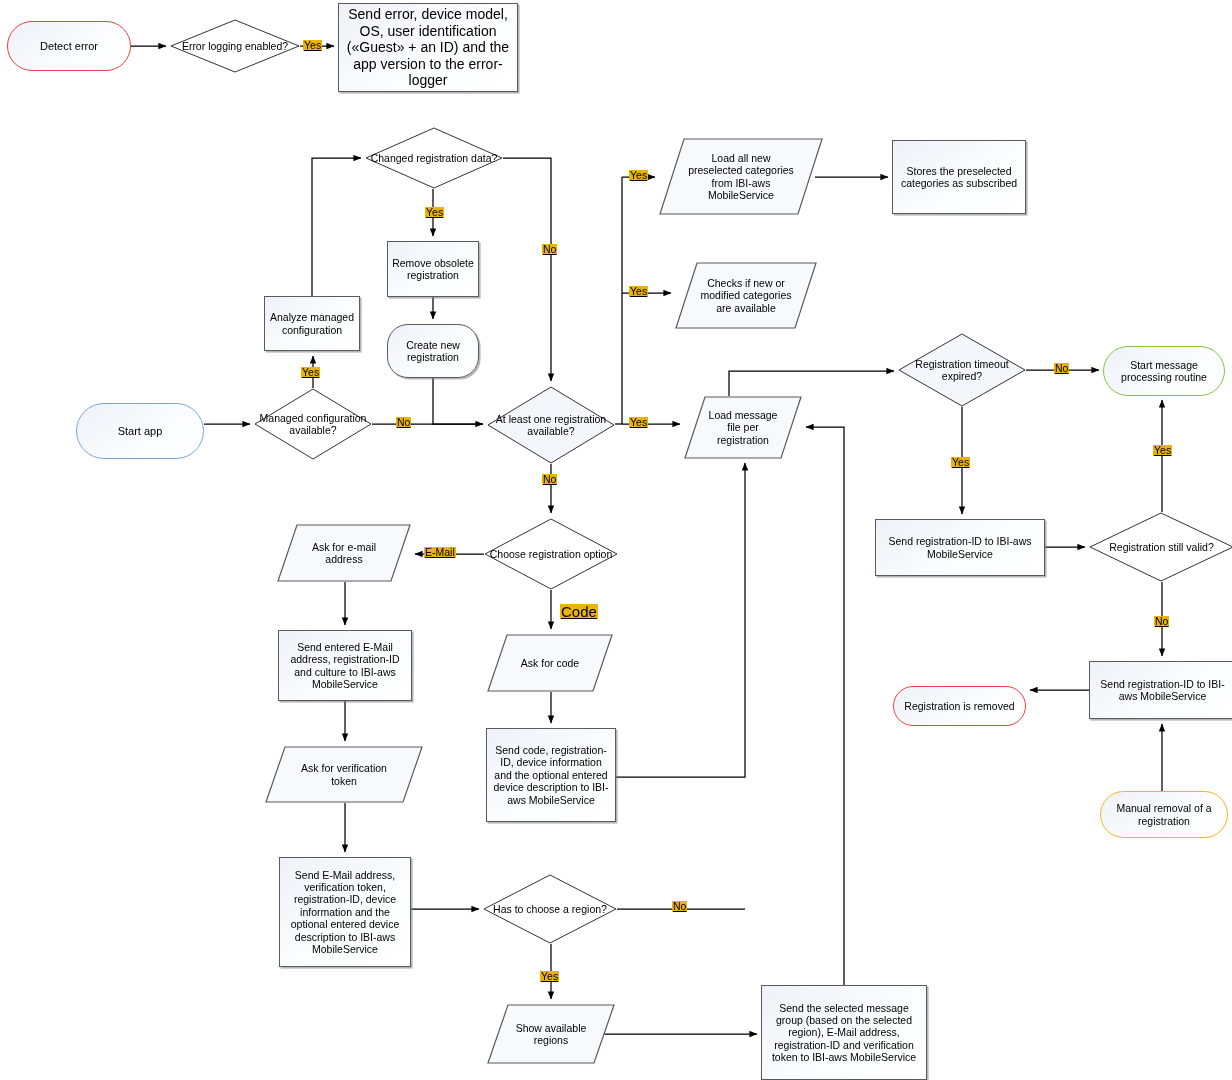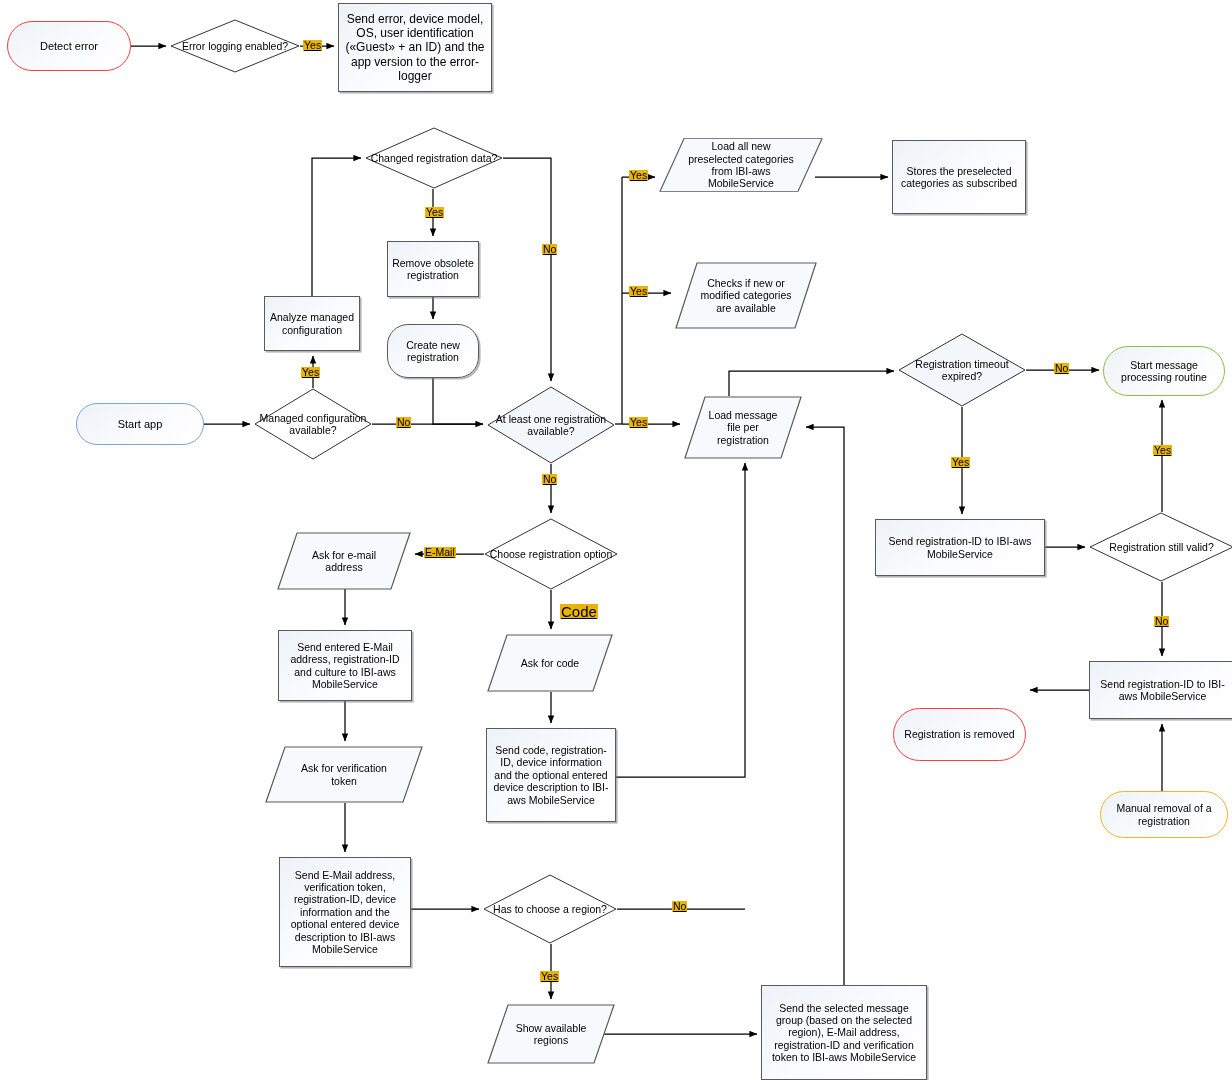--- a/index.html
+++ b/index.html
@@ -121,21 +121,21 @@
     <span class="lbl">Detect error</span>
   </div>
 
   <div class="node dec" style="left:170px;top:19px;width:130px;height:54px;font-size:10.5px;">
     <svg class="dia" viewBox="0 0 130 54" preserveAspectRatio="none">
       <polygon points="65,1 129,27 65,53 1,27" fill="#ffffff" stroke="#333" stroke-width="1"></polygon>
     </svg>
     <span class="lbl">Error logging enabled?</span>
   </div>
 
-  <div class="node proc" style="left:338px;top:3px;width:154px;height:89px;font-size:12px;justify-content:flex-end;">
+  <div class="node proc" style="left:338px;top:3px;width:180px;height:89px;font-size:14px;justify-content:flex-end;">
     <span class="lbl">Send error, device model, OS, user identification («Guest» + an ID) and the app version to the error-logger</span>
   </div>
 
   <div class="node dec" style="left:365px;top:127px;width:138px;height:62px;font-size:10.5px;">
     <svg class="dia" viewBox="0 0 138 62" preserveAspectRatio="none">
       <polygon points="69,1 137,31 69,61 1,31" fill="#ffffff" stroke="#333" stroke-width="1"></polygon>
     </svg>
     <span class="lbl">Changed registration data?</span>
   </div>
 
@@ -144,39 +144,39 @@
   </div>
 
   <div class="node proc" style="left:387px;top:324px;width:92px;height:54px;font-size:10.5px;border-radius:21px;">
     <span class="lbl">Create new registration</span>
   </div>
 
   <div class="node proc" style="left:264px;top:296px;width:96px;height:55px;font-size:10.5px;">
     <span class="lbl">Analyze managed configuration</span>
   </div>
 
-  <div class="node term blue" style="left:76px;top:403px;width:128px;height:42px;font-size:11px;">
+  <div class="node term blue" style="left:76px;top:403px;width:128px;height:56px;font-size:11px;">
     <span class="lbl">Start app</span>
   </div>
 
   <div class="node dec" style="left:254px;top:388px;width:118px;height:72px;font-size:10.5px;">
     <svg class="dia" viewBox="0 0 118 72" preserveAspectRatio="none">
       <polygon points="59,1 117,36 59,71 1,36" fill="#ffffff" stroke="#333" stroke-width="1"></polygon>
     </svg>
     <span class="lbl">Managed configuration available?</span>
   </div>
 
   <div class="node dec" style="left:487px;top:386px;width:128px;height:78px;font-size:10.5px;">
     <svg class="dia" viewBox="0 0 128 78" preserveAspectRatio="none">
       <polygon points="64,1 127,39 64,77 1,39" fill="#f3f6fb" stroke="#333" stroke-width="1"></polygon>
     </svg>
     <span class="lbl">At least one registration available?</span>
   </div>
 
-  <div class="node data" style="left:659px;top:138px;width:164px;height:54px;font-size:10.5px;display:flex;align-items:center;justify-content:flex-start;text-align:center;">
+  <div class="node data" style="left:659px;top:138px;width:164px;height:77px;font-size:10.5px;display:flex;align-items:center;justify-content:flex-start;text-align:center;">
     <svg class="pg" viewBox="0 0 164 77" preserveAspectRatio="none">
       <polygon points="25,1 163,1 139,76 1,76" fill="#f7f9fc" stroke="#5a5a5a" stroke-width="1.2"></polygon>
     </svg>
     <span class="lbl" style="padding:0 28px;">Load all new preselected categories from IBI-aws MobileService</span>
   </div>
 
   <div class="node proc" style="left:892px;top:140px;width:134px;height:74px;font-size:10.5px;">
     <span class="lbl">Stores the preselected categories as subscribed</span>
   </div>
 
@@ -213,29 +213,29 @@
     <svg class="dia" viewBox="0 0 145 70" preserveAspectRatio="none">
       <polygon points="72,1 144,35 72,69 1,35" fill="#ffffff" stroke="#333" stroke-width="1"></polygon>
     </svg>
     <span class="lbl">Registration still valid?</span>
   </div>
 
   <div class="node proc" style="left:1089px;top:661px;width:147px;height:58px;font-size:10.5px;">
     <span class="lbl">Send registration-ID to IBI-aws MobileService</span>
   </div>
 
-  <div class="node term red" style="left:893px;top:708px;width:133px;height:53px;font-size:10.5px;">
+  <div class="node term red" style="left:893px;top:686px;width:133px;height:40px;font-size:10.5px;">
     <span class="lbl">Registration is removed</span>
   </div>
 
   <div class="node term orange" style="left:1100px;top:791px;width:128px;height:47px;font-size:10.5px;">
     <span class="lbl">Manual removal of a registration</span>
   </div>
 
-  <div class="node data" style="left:277px;top:524px;width:134px;height:58px;font-size:10.5px;display:flex;align-items:center;justify-content:center;text-align:center;margin-top:8px;">
+  <div class="node data" style="left:277px;top:524px;width:134px;height:58px;font-size:10.5px;display:flex;align-items:center;justify-content:center;text-align:center;">
     <svg class="pg" viewBox="0 0 134 58" preserveAspectRatio="none">
       <polygon points="20,1 133,1 114,57 1,57" fill="#f7f9fc" stroke="#5a5a5a" stroke-width="1.2"></polygon>
     </svg>
     <span class="lbl" style="padding:0 30px;">Ask for e-mail address</span>
   </div>
 
   <div class="node dec" style="left:484px;top:518px;width:134px;height:72px;font-size:10.5px;">
     <svg class="dia" viewBox="0 0 134 72" preserveAspectRatio="none">
       <polygon points="67,1 133,36 67,71 1,36" fill="#ffffff" stroke="#333" stroke-width="1"></polygon>
     </svg>

